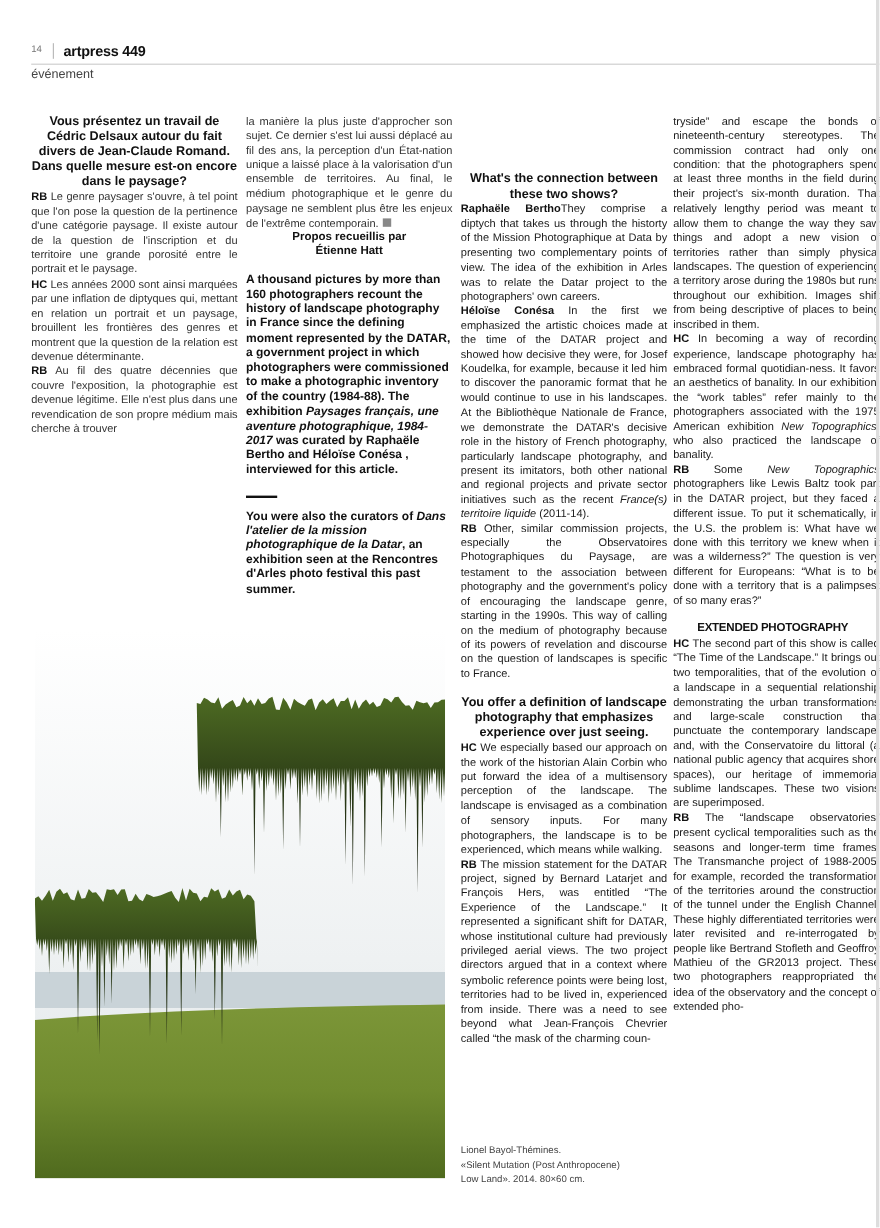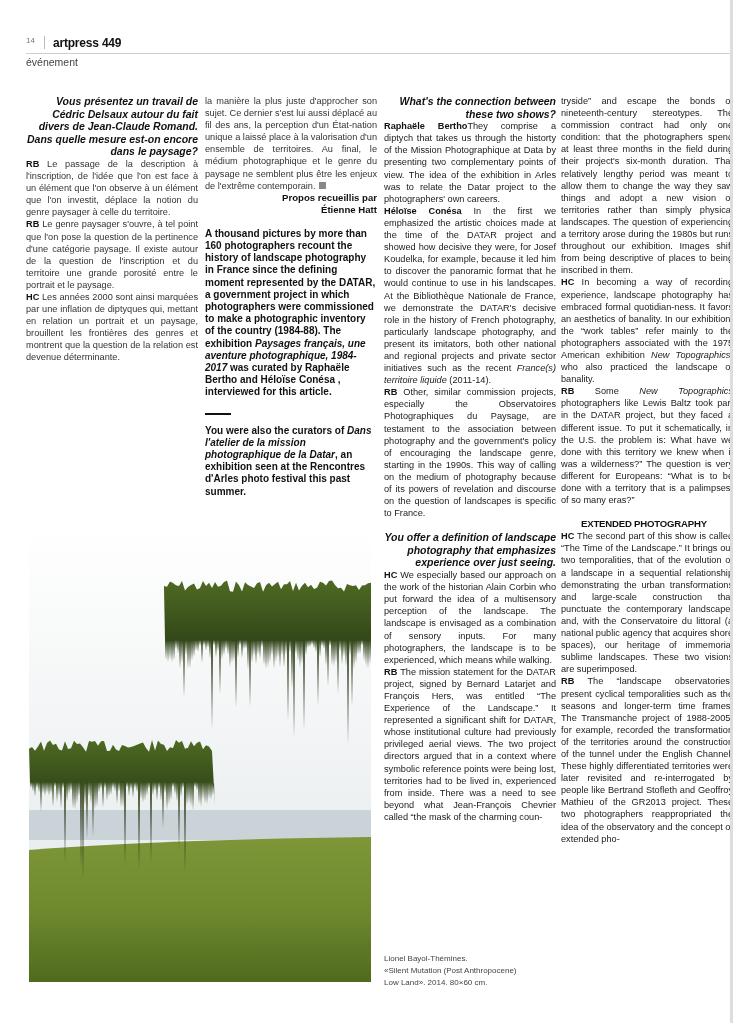--- a/index.html
+++ b/index.html
@@ -17,23 +17,23 @@
   .hdr-rule { position: absolute; left: 26px; right: 0; top: 53px; height: 1px; background: #cfcfcf; }
   .section { position: absolute; left: 26px; top: 56px; font-size: 10.5px; color: #444; }
 
   .col {
     position: absolute; top: 95px; width: 172px;
     font-size: 9.2px; line-height: 12.1px; text-align: justify;
   }
   .col p { margin: 0; }
   .fr { color: #333; }
   .b { font-weight: bold; color: #111; }
-  .bigq { font-weight: bold; font-size: 10.5px; line-height: 12.6px; color: #111; text-align: right; font-style: italic; }
+  .bigq { font-weight: bold; font-size: 10.5px; line-height: 12.6px; color: #111; text-align: center; }
   .gap { height: 12px; }
-  .sig { text-align: right; font-weight: bold; font-size: 9.6px; line-height: 12px; color: #111; }
+  .sig { text-align: center; font-weight: bold; font-size: 9.6px; line-height: 12px; color: #111; }
   .sq { display: inline-block; width: 7px; height: 7px; background: #888; margin-left: 3px; vertical-align: baseline; }
   .intro { font-weight: bold; font-size: 10px; line-height: 12.2px; color: #111; text-align: left; }
   .dash { width: 26px; height: 2px; background: #111; margin: 14px 0 10px 0; }
   .sub { font-weight: bold; font-size: 9.6px; letter-spacing: -0.2px; color: #111; padding-left: 20px; }
 
   .photo {
     position: absolute; left: 29px; top: 525px; width: 342px; height: 457px; overflow: hidden;
   }
   .caption {
     position: absolute; left: 384px; top: 953px; width: 172px;
@@ -47,36 +47,36 @@
 <div class="header">
   <span class="page-num">14</span>
   <span class="hdr-sep"></span>
   <span class="mag">artpress 449</span>
 </div>
 <div class="hdr-rule"></div>
 <div class="section">événement</div>
 
 <div class="col" style="left:26px;">
   <p class="bigq">Vous présentez un travail de Cédric Delsaux autour du fait divers de Jean-Claude Romand. Dans quelle mesure est-on encore dans le paysage?</p>
-  <p class="fr"><span class="b">RB</span><span> Le passage de la description à l'inscription, de l'idée que l'on est face à un élément que l'on observe à un élément que l'on investit, déplace la notion du genre paysager à celle du territoire.</span></p>
   <p class="fr"><span class="b">RB</span><span> Le genre paysager s'ouvre, à tel point que l'on pose la question de la pertinence d'une catégorie paysage. Il existe autour de la question de l'inscription et du territoire une grande porosité entre le portrait et le paysage.</span></p>
   <p class="fr"><span class="b">HC</span><span> Les années 2000 sont ainsi marquées par une inflation de diptyques qui, mettant en relation un portrait et un paysage, brouillent les frontières des genres et montrent que la question de la relation est devenue déterminante.</span></p>
+  <p class="fr"><span class="b">RB</span><span> Au fil des quatre décennies que couvre l'exposition, la photographie est devenue légitime. Elle n'est plus dans une revendication de son propre médium mais cherche à trouver</span></p>
 </div>
 
 <div class="col" style="left:205px;">
   <p class="fr"><span>la manière la plus juste d'approcher son sujet. Ce dernier s'est lui aussi déplacé au fil des ans, la perception d'un État-nation unique a laissé place à la valorisation d'un ensemble de territoires. Au final, le médium photographique et le genre du paysage ne semblent plus être les enjeux de l'extrême contemporain.</span><span class="sq"></span></p>
   <p class="sig">Propos recueillis par</p>
   <p class="sig">Étienne Hatt</p>
   <div class="gap"></div>
   <p class="intro"><span>A thousand pictures by more than 160 photographers recount the history of landscape photography in France since the defining moment represented by the DATAR, a government project in which photographers were commissioned to make a photographic inventory of the country (1984-88). The exhibition </span><i>Paysages français, une aventure photographique, 1984-2017</i><span> was curated by Raphaële Bertho and Héloïse Conésa , interviewed for this article.</span></p>
   <div class="dash"></div>
   <p class="intro"><span>You were also the curators of </span><i>Dans l'atelier de la mission photographique de la Datar</i><span>, an exhibition seen at the Rencontres d'Arles photo festival this past summer.</span></p>
 </div>
 
-<div class="col" style="left:384px;">
+<div class="col" style="left:384px;margin-top:48px;">
   <p class="bigq">What's the connection between these two shows?</p>
   <p><span class="b">Raphaële Bertho</span><span>They comprise a diptych that takes us through the historty of the Mission Photographique at Data by presenting two complementary points of view. The idea of the exhibition in Arles was to relate the Datar project to the photographers' own careers.</span></p>
   <p><span class="b">Héloïse Conésa</span><span> In the first we emphasized the artistic choices made at the time of the DATAR project and showed how decisive they were, for Josef Koudelka, for example, because it led him to discover the panoramic format that he would continue to use in his landscapes. At the Bibliothèque Nationale de France, we demonstrate the DATAR's decisive role in the history of French photography, particularly landscape photography, and present its imitators, both other national and regional projects and private sector initiatives such as the recent </span><i>France(s) territoire liquide</i><span> (2011-14).</span></p>
   <p><span class="b">RB</span><span> Other, similar commission projects, especially the Observatoires Photographiques du Paysage, are testament to the association between photography and the government's policy of encouraging the landscape genre, starting in the 1990s. This way of calling on the medium of photography because of its powers of revelation and discourse on the question of landscapes is specific to France.</span></p>
   <div class="gap"></div>
   <p class="bigq">You offer a definition of landscape photography that emphasizes experience over just seeing.</p>
   <p><span class="b">HC</span><span> We especially based our approach on the work of the historian Alain Corbin who put forward the idea of a multisensory perception of the landscape. The landscape is envisaged as a combination of sensory inputs. For many photographers, the landscape is to be experienced, which means while walking.</span></p>
   <p><span class="b">RB</span><span> The mission statement for the DATAR project, signed by Bernard Latarjet and François Hers, was entitled “The Experience of the Landscape.” It represented a significant shift for DATAR, whose institutional culture had previously privileged aerial views. The two project directors argued that in a context where symbolic reference points were being lost, territories had to be lived in, experienced from inside. There was a need to see beyond what Jean-François Chevrier called “the mask of the charming coun-</span></p>
 </div>
 

